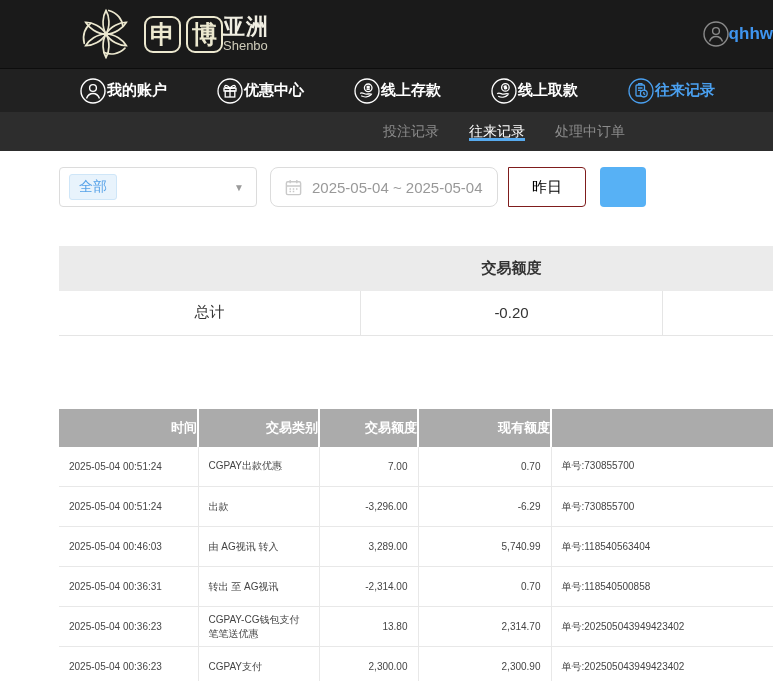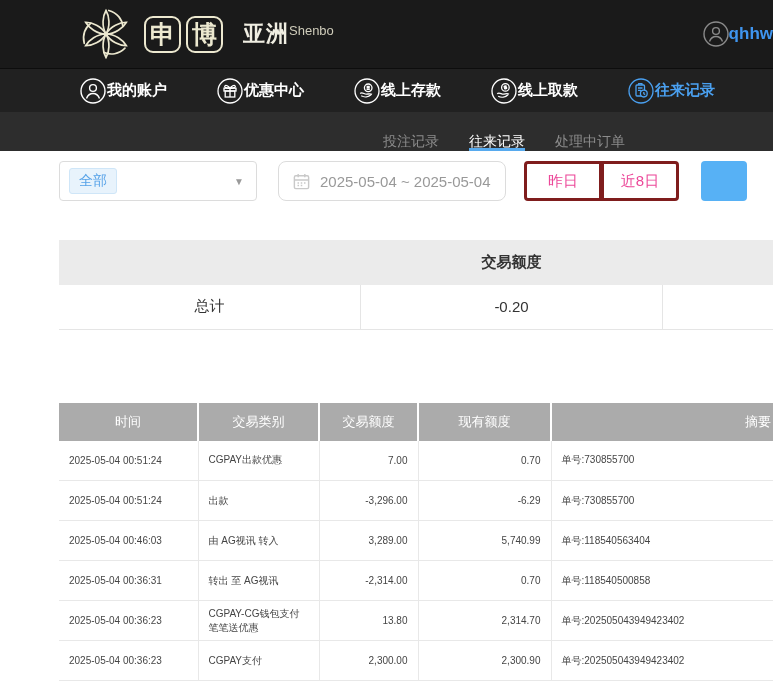--- a/index.html
+++ b/index.html
@@ -7,75 +7,75 @@
               font-family:"Liberation Sans","DejaVu Sans",sans-serif; }
 
   
   .topbar { height:68px; background:#1a1a1a; display:flex; align-items:center; position:relative; }
   .logo { display:flex; align-items:center; margin-left:78px; }
   .logo-flower { width:56px; height:56px; }
   .logo-boxes { display:flex; gap:5px; margin-left:10px; }
   .logo-box { width:37px; height:37px; border:2px solid #ece8cf; border-radius:9px;
               color:#ece8cf; font-size:25px; font-weight:bold; display:flex;
               align-items:center; justify-content:center; }
-  .logo-txt { margin-left:20px; display:flex; flex-direction:row; }
+  .logo-txt { margin-left:0; display:flex; flex-direction:column; }
   .logo-region { color:#f0eee2; font-size:22px; font-weight:bold; letter-spacing:1px; line-height:22px; }
   .logo-brand { color:#cfccba; font-size:13px; line-height:15px; }
   .userbox { position:absolute; right:0; top:0; height:68px; display:flex; align-items:center; gap:0; padding-right:0; }
   .userbox svg { flex:0 0 auto; }
   .username { color:#3f95ef; font-size:17px; font-weight:bold; }
 
   
   .mainnav { height:44px; background:#212121; display:flex; align-items:center;
              padding-left:80px; gap:50px; border-top:1px solid #0d0d0d; }
   .nav-item { display:flex; align-items:center; gap:1px; color:#fff; cursor:pointer; white-space:nowrap; }
   .nav-item .nav-label { font-size:15px; font-weight:bold; }
   .nav-item.active { color:#4aa0f0; }
 
   
-  .subnav { height:39px; background:#2d2d2d; display:flex; align-items:flex-end; padding-left:368px; }
+  .subnav { height:39px; background:#2d2d2d; display:flex; align-items:center; padding-left:368px; }
   .tab { position:relative; display:flex; align-items:center; padding:0 15px;
          color:#8c8c8c; font-size:14px; cursor:pointer; white-space:nowrap; }
   .tab.active { color:#ffffff; }
   .tab.active .tab-inner::after { content:""; position:absolute; left:15px; right:15px;
          bottom:0; height:3px; background:#57aaee; }
 
   
   .content { background:#fff; }
-  .filterrow { display:flex; align-items:center; margin:10px 0 0 59px; height:40px;gap:8px; }
+  .filterrow { display:flex; align-items:center; margin:16px 0 0 59px; height:40px; }
   .select { width:198px; height:40px; border:1px solid #dcdcdc; border-radius:4px;
             display:flex; align-items:center; justify-content:space-between; padding:0 12px 0 9px; cursor:pointer; }
   .tag { background:#e8f3fc; border:1px solid #cfe6f8; color:#56a2e8; font-size:14px;
          padding:3px 9px; border-radius:3px; }
   .caret { color:#9a9a9a; font-size:10px; }
   .datebox { width:228px; height:40px; border:1px solid #dcdcdc; border-radius:8px;
              display:flex; align-items:center; gap:9px; margin-left:13px; padding-left:13px; cursor:pointer; }
   .datetext { color:#999; font-size:15px; }
   .btngroup { display:flex; margin-left:10px; }
-  .qbtn { width:78px; height:40px; background:#fff; border:3px solid #7f1d1d;
-          color:#ec4899; font-size:15px; cursor:pointer; margin-left:-1px; }
+  .qbtn { width:78px; height:40px; background:#fff; border:1px solid #7f1d1d;
+          color:#000000; font-size:15px; cursor:pointer; margin-left:-1px; }
   .qbtn:first-child { margin-left:0; border-radius:4px 0 0 4px; }
   .qbtn:last-child { border-radius:0 4px 4px 0; }
   .qbtn.active { border:1px solid #58aae9; color:#58aae9; position:relative; z-index:2; }
   .searchbtn { width:46px; height:40px; margin-left:14px; background:#57b1f5;
                border:none; border-radius:4px; cursor:pointer; }
 
   
   .summary { width:905px; margin:39px 0 0 59px; border-collapse:collapse; table-layout:fixed; }
   .summary col { width:299px; }
   .summary thead td { background:#ebebeb; height:45px; text-align:center;
                       font-size:15px; font-weight:bold; color:#333; }
   .summary tbody td { height:44px; text-align:center; font-size:15px; color:#333;
                       border-bottom:1px solid #e5e5e5; border-right:1px solid #e5e5e5;margin-top:24px; }
   .summary tbody td:last-child { border-right:none; }
 
   
   .datatable { width:905px; margin:73px 0 0 59px; border-collapse:collapse; table-layout:fixed; }
-  .datatable th { background:#ababab; color:#fff; font-size:13px; font-weight:normal;
-                  height:38px; text-align:center; border-right:2px solid #fff; }
+  .datatable th { background:#ababab; color:#fff; font-size:13px; font-weight:bold;
+                  height:38px; text-align:right; border-right:2px solid #fff; }
   .datatable th:last-child { border-right:none; }
   .datatable td { height:40px; font-size:10px; color:#454545;
                   border-bottom:1px solid #e8e8e8; border-right:1px solid #e8e8e8;
                   padding:4px 10px; background:#fff; }
   .datatable td:last-child { border-right:none; }
   .datatable td.c-time, .datatable td.c-cat, .datatable td.c-sum { text-align:left; }
   .datatable td.c-amt, .datatable td.c-bal { text-align:right; }
   .col-time{width:139px}.col-cat{width:121px}.col-amt{width:99px}.col-bal{width:133px}.col-sum{width:413px}
 </style>
 </head>
@@ -190,21 +190,20 @@
     <div class="datebox">
       <svg width="19" height="19" viewBox="0 0 20 20" fill="none" stroke="#c9c9c9" stroke-width="1.5">
         <rect x="2.5" y="4" width="15" height="13.5" rx="1.5"></rect>
         <path d="M6.5 2.2v3.2M13.5 2.2v3.2M2.5 8.5h15"></path>
         <path d="M5.8 11.5h1.6M9.2 11.5h1.6M12.6 11.5h1.6M5.8 14.3h1.6M9.2 14.3h1.6"></path>
       </svg>
       <span class="datetext">2025-05-04 ~ 2025-05-04</span>
     </div>
     <div class="btngroup">
       <button class="qbtn">昨日</button>
-      <button class="qbtn">近8日</button>
     </div>
     <button class="searchbtn"></button>
   </div>
 
   <table class="summary">
     <colgroup>
         <col>
         <col>
         <col>
       </colgroup>

